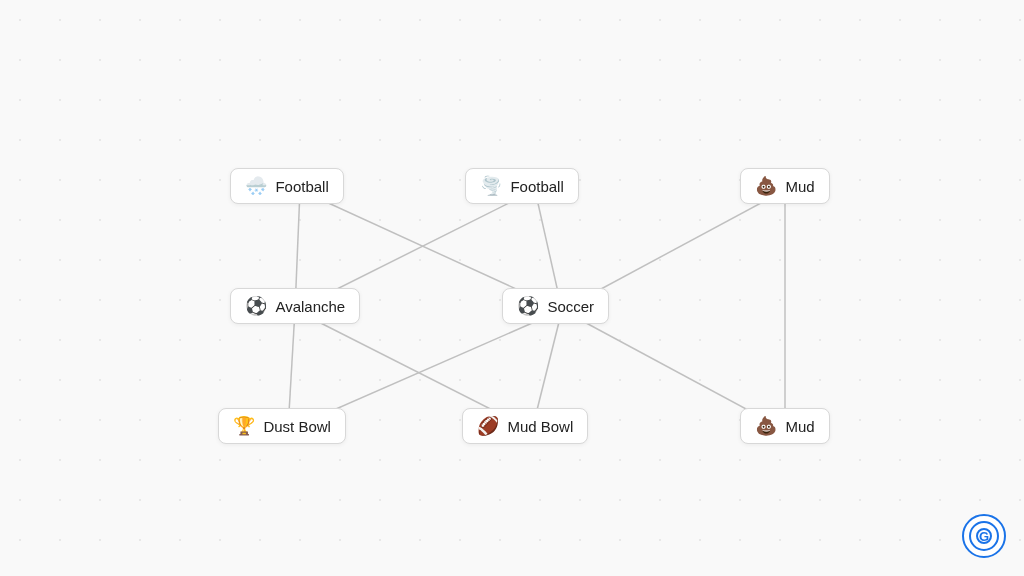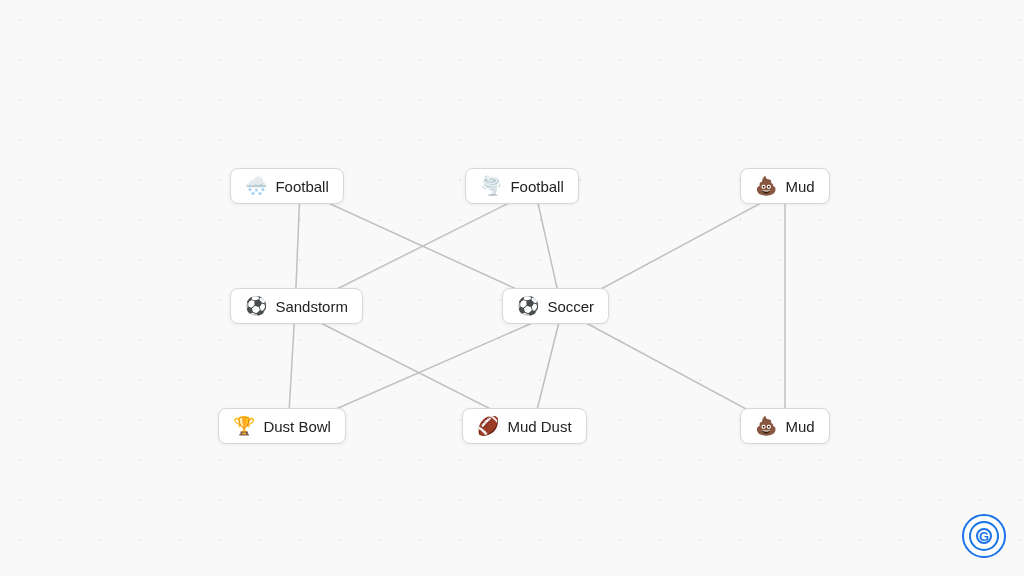--- a/index.html
+++ b/index.html
@@ -88,33 +88,33 @@
     <div class="node" style="left: 465px; top: 168px;">
       <span class="emoji">🌪️</span>
       <span>Football</span>
     </div>
     <div class="node" style="left: 740px; top: 168px;">
       <span class="emoji">💩</span>
       <span>Mud</span>
     </div>
     <div class="node" style="left: 230px; top: 288px;">
       <span class="emoji">⚽</span>
-      <span>Sandstorm</span>
+      <span>Avalanche</span>
     </div>
     <div class="node" style="left: 502px; top: 288px;">
       <span class="emoji">⚽</span>
       <span>Soccer</span>
     </div>
     <div class="node" style="left: 218px; top: 408px;">
       <span class="emoji">🏆</span>
       <span>Dust Bowl</span>
     </div>
     <div class="node" style="left: 462px; top: 408px;">
       <span class="emoji">🏈</span>
-      <span>Mud Dust</span>
+      <span>Mud Bowl</span>
     </div>
     <div class="node" style="left: 740px; top: 408px;">
       <span class="emoji">💩</span>
       <span>Mud</span>
     </div>
   </div>
 
 <div class="logo">
   <svg viewBox="0 0 44 44" fill="none" xmlns="http://www.w3.org/2000/svg">
     <circle cx="22" cy="22" r="21" stroke="#1a73e8" stroke-width="2" fill="white"></circle>

